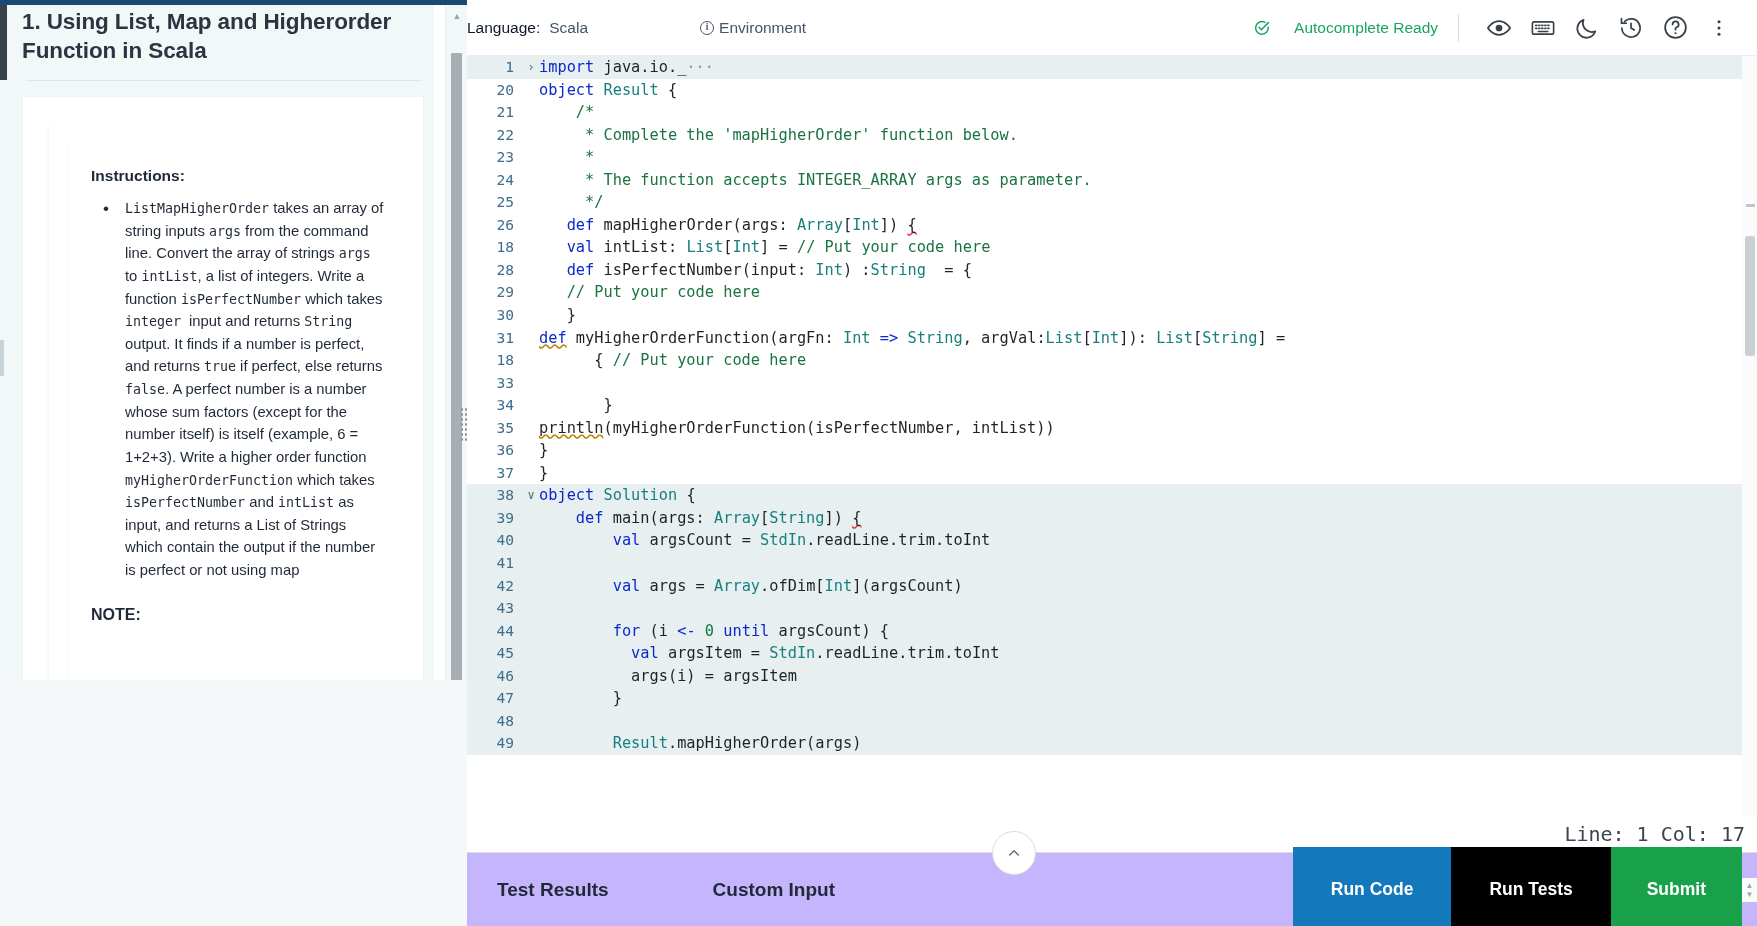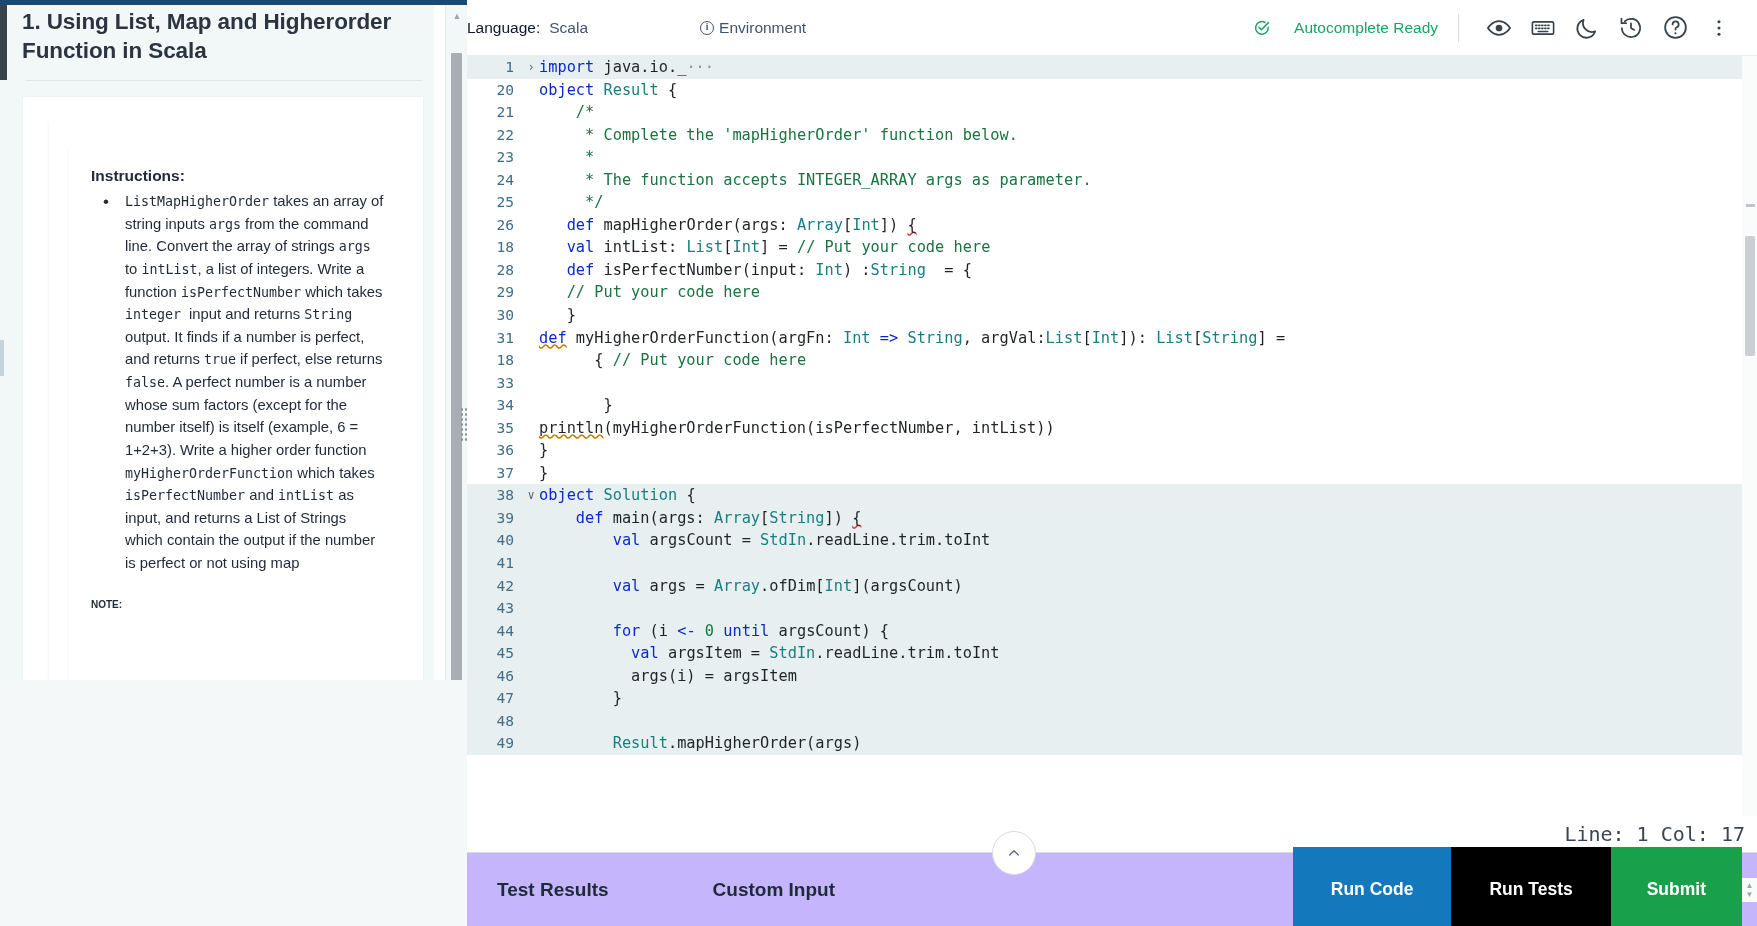--- a/index.html
+++ b/index.html
@@ -71,41 +71,41 @@
   #card-inner {
     position: absolute;
     left: 20px; top: 24px;
     width: 332px; height: 820px;
     background: #ffffff;
     box-shadow: -2px 0 4px -2px rgba(0,0,0,0.05);
     padding: 22px 14px 0 22px;
   }
   .instructions-heading {
     font-size: 15.5px; font-weight: bold; color: #1f2937;
-    margin-bottom: 5px;
+    margin-bottom: 12px;
   }
   .bullet-list { list-style: none; }
   .bullet-item {
     position: relative;
     padding-left: 34px;
     font-size: 14.8px;
     line-height: 1.53;
     color: #1f2937;
   }
   .bullet-item::before {
     content: "\2022";
     position: absolute; left: 12px; top: -1px;
     font-size: 17px; color: #1f2937;
   }
   .mono {
     font-family: "DejaVu Sans Mono", "Liberation Mono", monospace;
     font-size: 13.3px;
   }
   .note-heading {
-    font-size: 10px; font-weight: bold; color: #1f2937;
+    font-size: 16px; font-weight: bold; color: #1f2937;
     margin-top: 24px; margin-bottom: 16px;
   }
 
   
   #left-scrollbar {
     position: absolute; right: 0; top: 5px;
     width: 22px; height: 921px;
     background: #f2f7f7;
     border-left: 1px solid #e6eded;
   }

